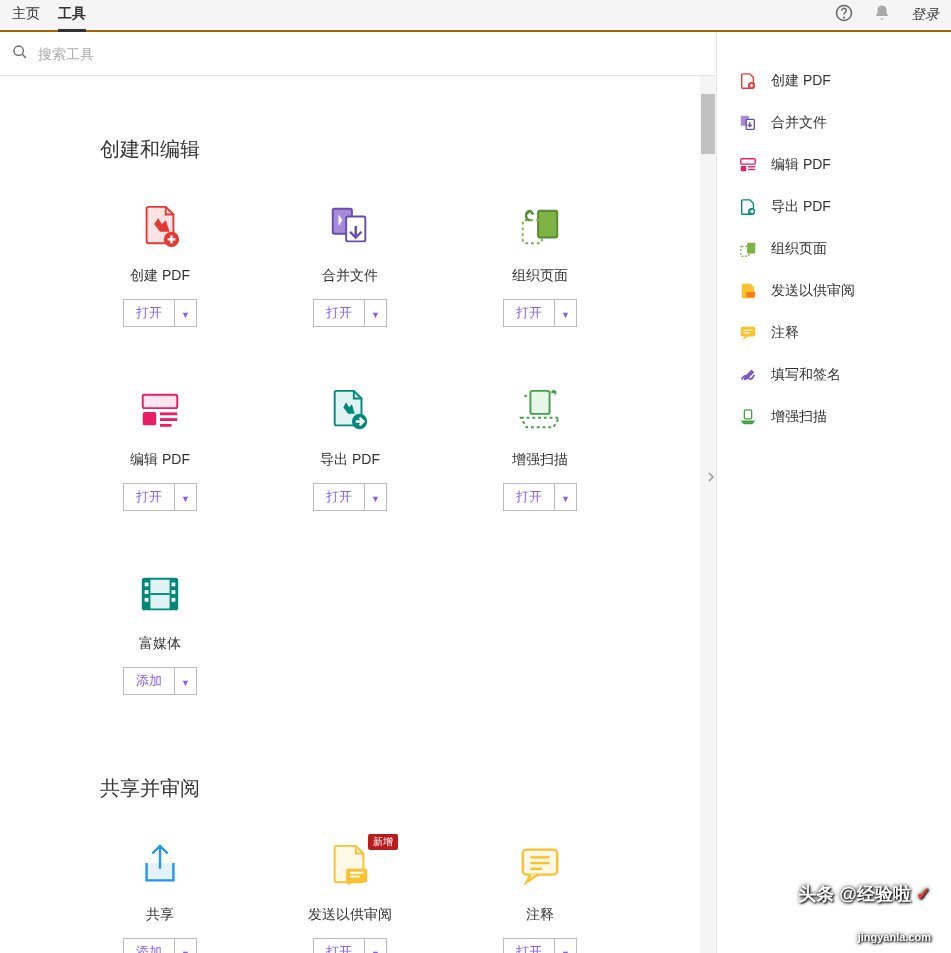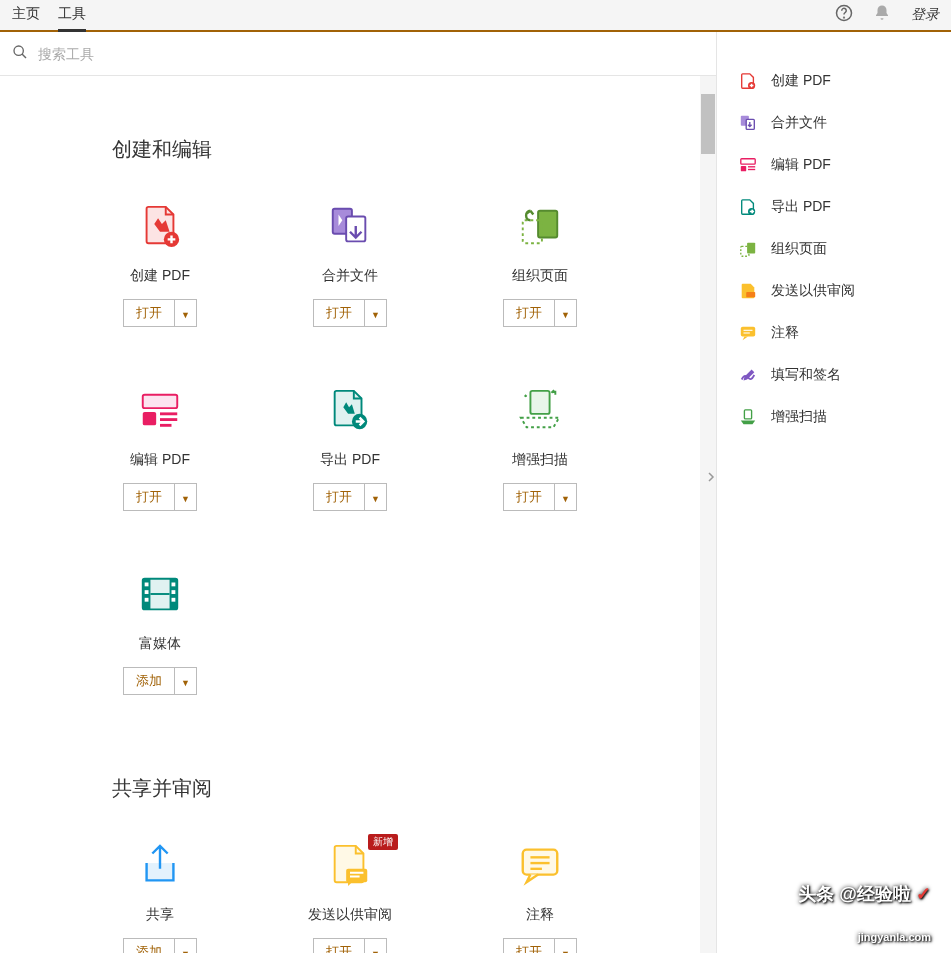--- a/index.html
+++ b/index.html
@@ -1,37 +1,37 @@
 <!DOCTYPE html>
 <html><head>
 <meta charset="utf-8">
 <style>
 * { margin: 0; padding: 0; box-sizing: border-box; font-family: "Microsoft YaHei", Arial, sans-serif; }
 body { width: 951px; height: 953px; background: #fff; overflow: hidden; position: relative; }
 .topbar { height: 32px; background: #f5f5f5; border-bottom: 2px solid #a16207; display: flex; align-items: center; padding: 0 12px; }
 .tabs { display: flex; gap: 18px; }
 .tab { font-size: 14px; color: #333; padding: 6px 0; cursor: pointer; }
-.tab.active { border-bottom: 3px solid #333; font-weight: 400; }
+.tab.active { border-bottom: 3px solid #333; font-weight: 700; }
 .topbar-right { margin-left: auto; display: flex; align-items: center; gap: 20px; color: #666; font-style: italic; }
 .topbar-right .ico { cursor: pointer; }
 .login { font-size: 14px; color: #333; cursor: pointer; }
 .searchbar { height: 44px; border-bottom: 1px solid #e5e5e5; display: flex; align-items: center; padding: 0 12px; width: 716px; }
 .searchbar .mag { color: #666; margin-right: 10px; }
 .searchbar input { border: none; outline: none; font-size: 14px; flex: 1; color: #333; }
 .searchbar input::placeholder { color: #aaa; }
 .main-wrap { display: flex; height: calc(100% - 32px); }
 .content { width: 716px; height: 100%; overflow-y: auto; position: relative; }
 .content-inner { padding: 60px 100px 40px; }
-.section-title { font-size: 20px; color: #333; margin-bottom: 40px; font-weight: 400; margin-left: 12px; }
+.section-title { font-size: 20px; color: #333; margin-bottom: 40px; font-weight: 400; }
 .tool-grid { display: flex; flex-wrap: wrap; gap: 60px 70px; margin-bottom: 80px; }
 .tool-card { width: 120px; display: flex; flex-direction: column; align-items: center; position: relative; }
 .tool-icon { width: 46px; height: 46px; margin-bottom: 18px; }
 .tool-label { font-size: 14px; color: #333; margin-bottom: 14px; text-align: center; }
 .tool-action { display: flex; }
-.tool-action button { background: #fff; border: 1px solid #bbb; font-size: 13px; padding: 4px 12px; cursor: pointer; color: #a16207; }
+.tool-action button { background: #fff; border: 1px solid #bbb; font-size: 13px; padding: 4px 12px; cursor: pointer; color: #8b5cf6; }
 .tool-action button:first-child { border-right: none; }
 .tool-action .dd { padding: 4px 6px; }
 .badge { position: absolute; top: -8px; right: 12px; background: #b91c1c; color: #fff; font-size: 10px; padding: 1px 5px; border-radius: 2px; }
 .sidebar-right { width: 235px; border-left: 1px solid #e5e5e5; padding: 28px 0; background: #fff; }
 .side-item { display: flex; align-items: center; padding: 12px 22px; cursor: pointer; gap: 14px; }
 .side-icon { width: 18px; height: 18px; flex-shrink: 0; }
 .side-label { font-size: 14px; color: #333; }
 .collapse-handle { position: absolute; right: 235px; top: 50%; transform: translateY(-50%); width: 10px; height: 40px; display: flex; align-items: center; justify-content: center; color: #999; cursor: pointer; }
 .scrollbar-track { position: absolute; right: 0; top: 44px; width: 16px; height: calc(100% - 44px); background: #f5f5f5; }
 .scrollbar-thumb { width: 14px; background: #c1c1c1; margin: 18px 1px 0; height: 60px; border-radius: 0; }

